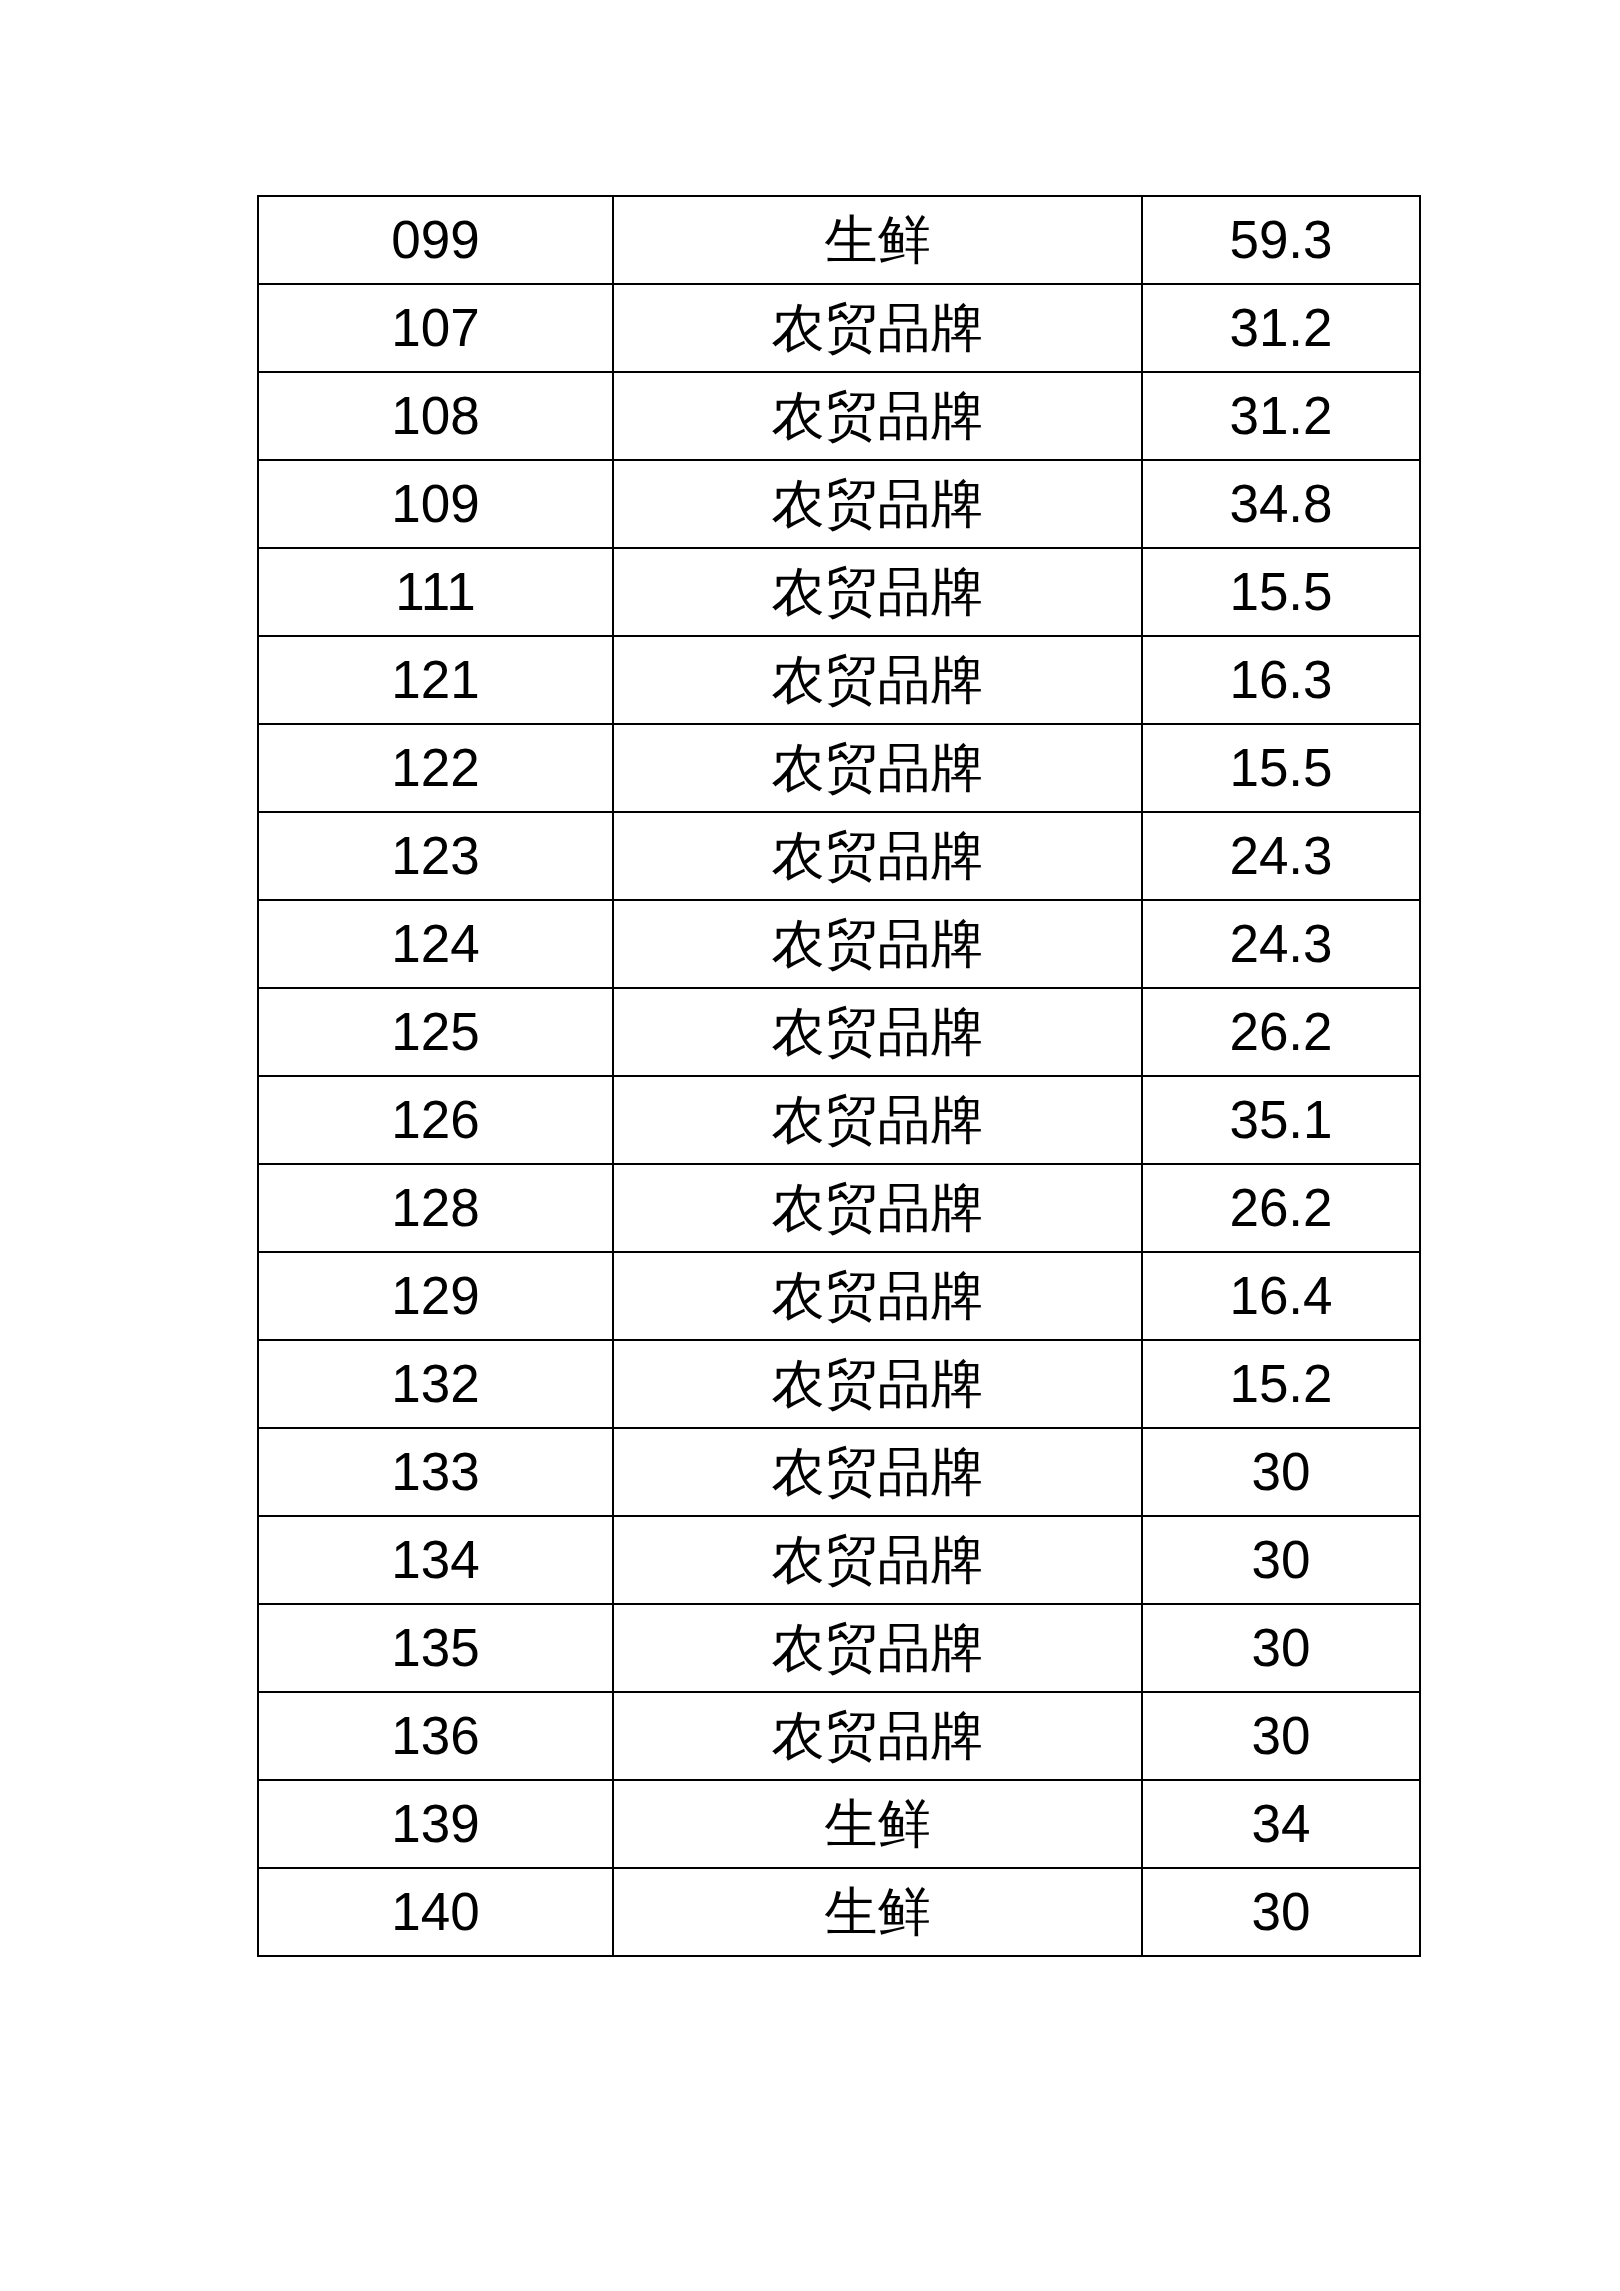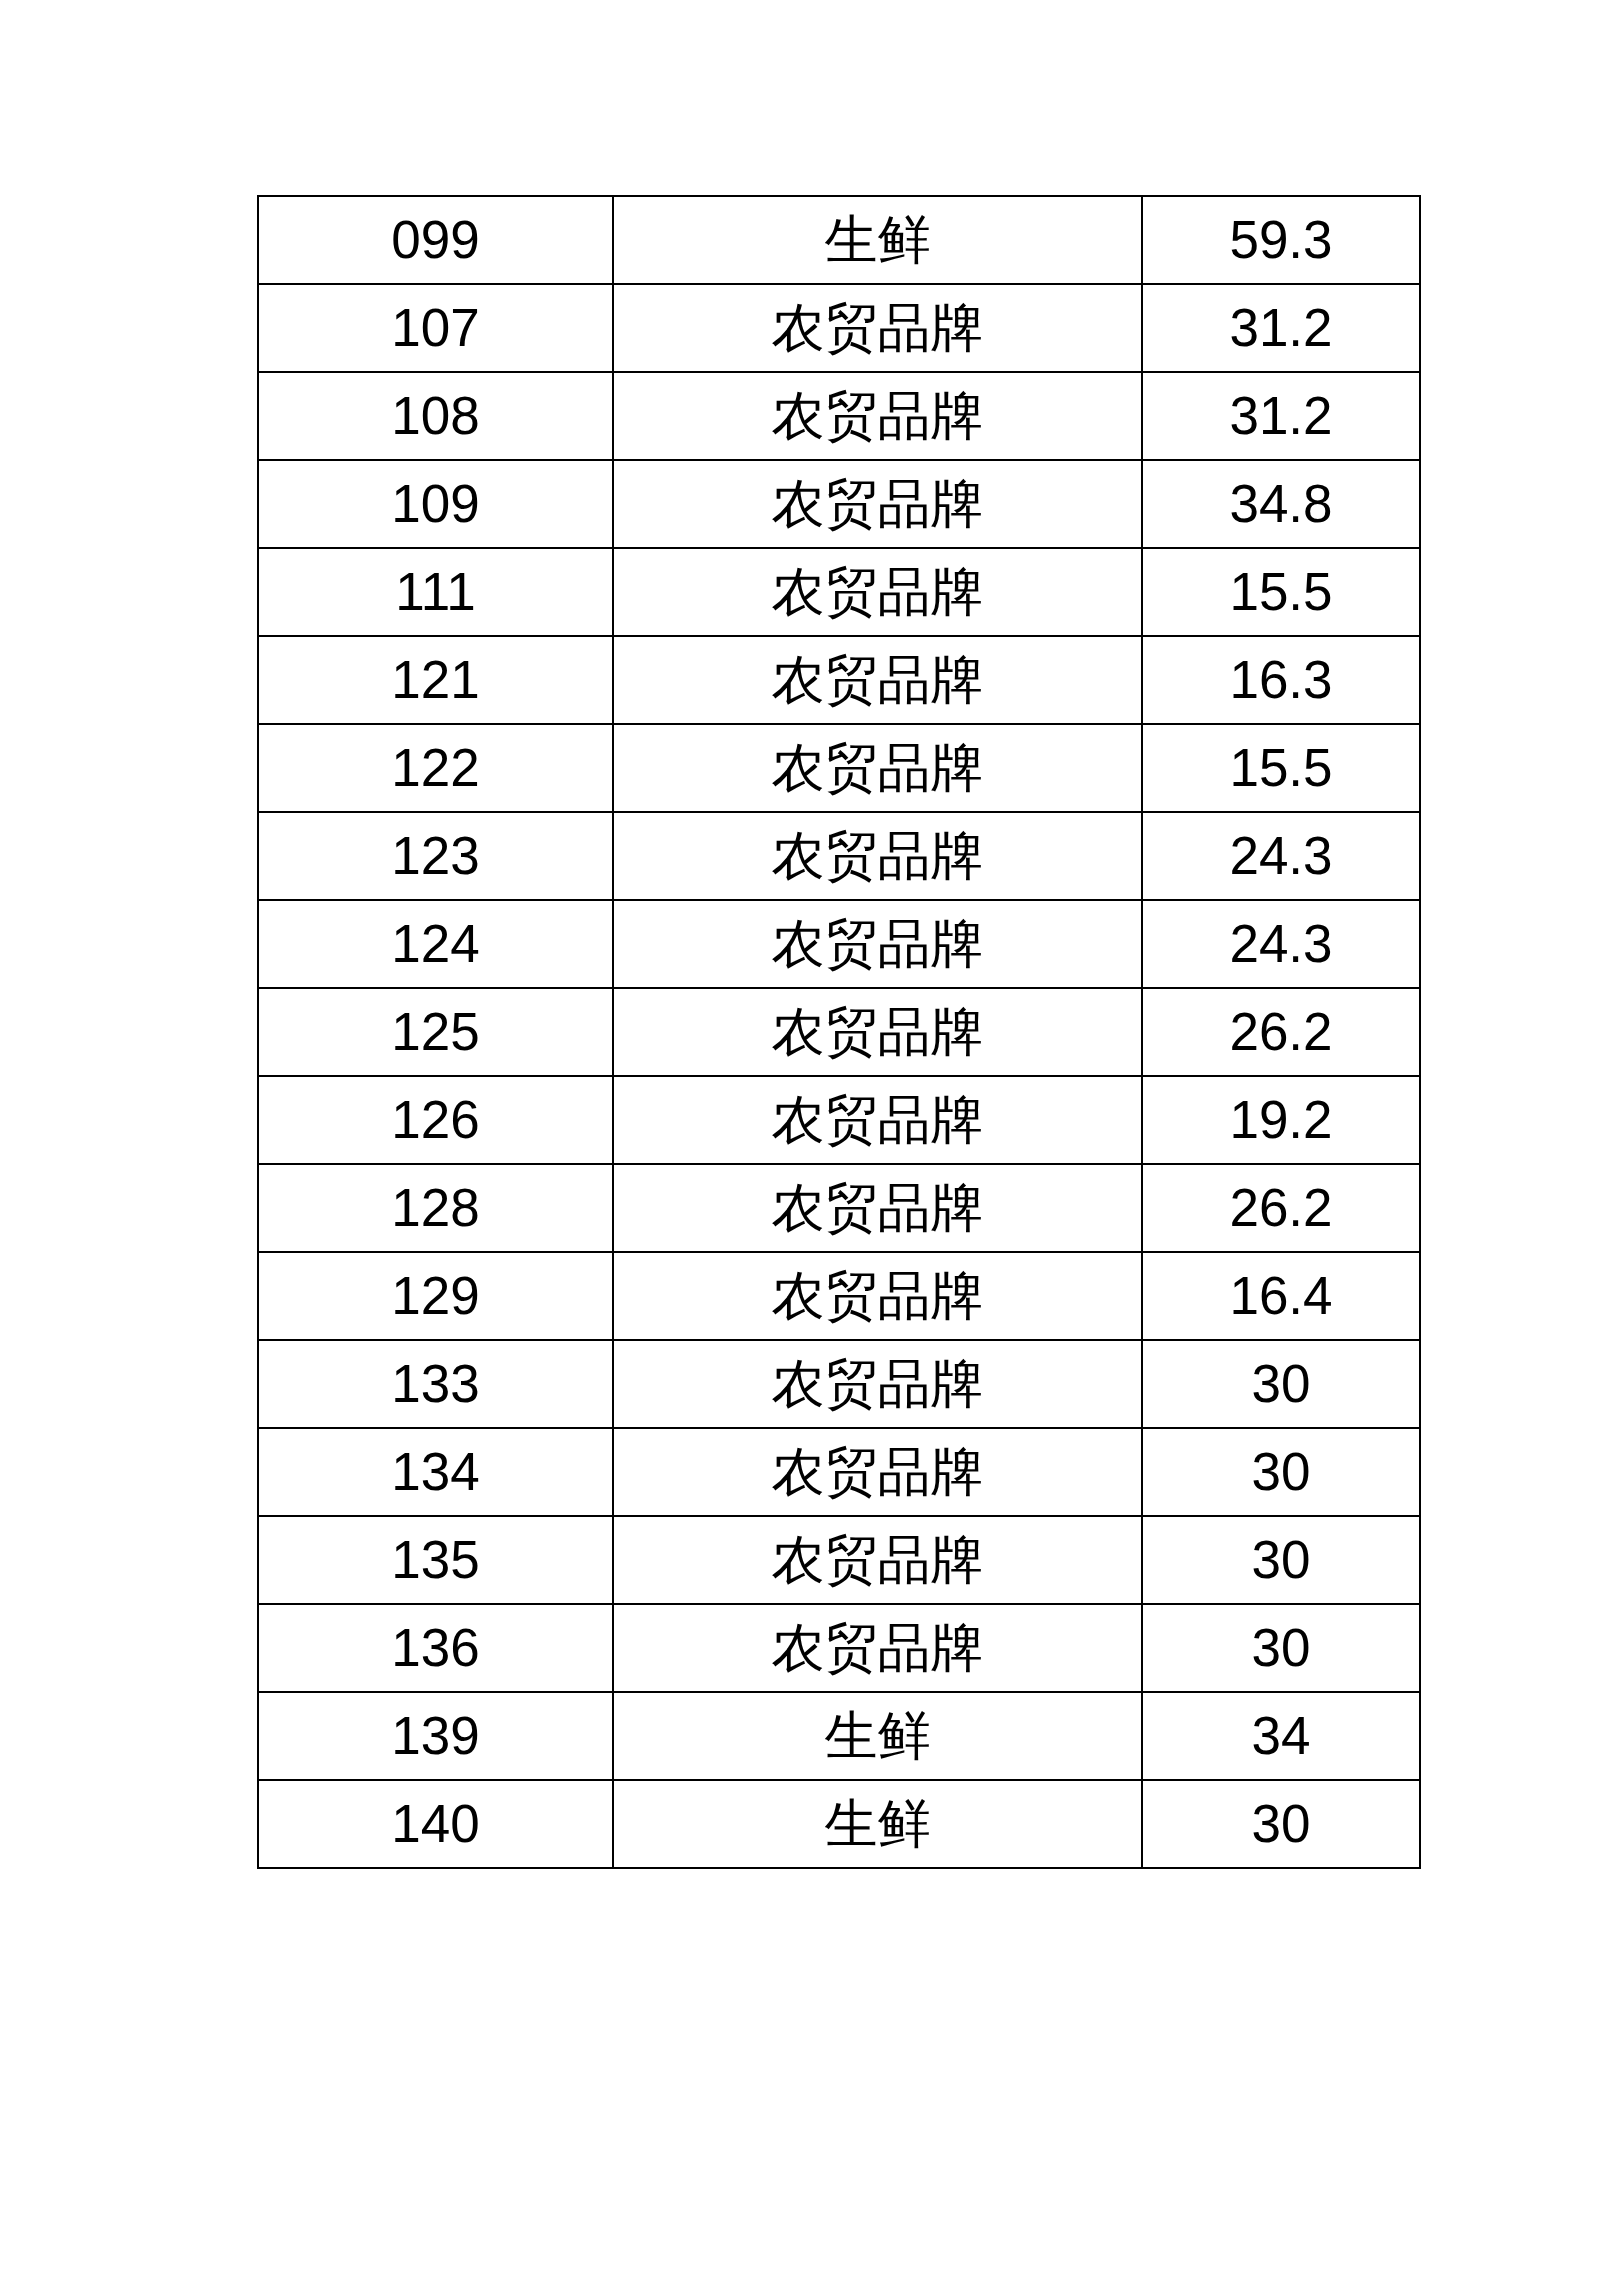--- a/index.html
+++ b/index.html
@@ -101,31 +101,36 @@
           <td>24.3</td>
         </tr>
         <tr>
           <td>125</td>
           <td>农贸品牌</td>
           <td>26.2</td>
         </tr>
         <tr>
           <td>126</td>
           <td>农贸品牌</td>
-          <td>19.2</td>
+          <td>35.1</td>
         </tr>
         <tr>
           <td>128</td>
           <td>农贸品牌</td>
           <td>26.2</td>
         </tr>
         <tr>
           <td>129</td>
           <td>农贸品牌</td>
           <td>16.4</td>
+        </tr>
+        <tr>
+          <td>132</td>
+          <td>农贸品牌</td>
+          <td>15.2</td>
         </tr>
         <tr>
           <td>133</td>
           <td>农贸品牌</td>
           <td>30</td>
         </tr>
         <tr>
           <td>134</td>
           <td>农贸品牌</td>
           <td>30</td>

